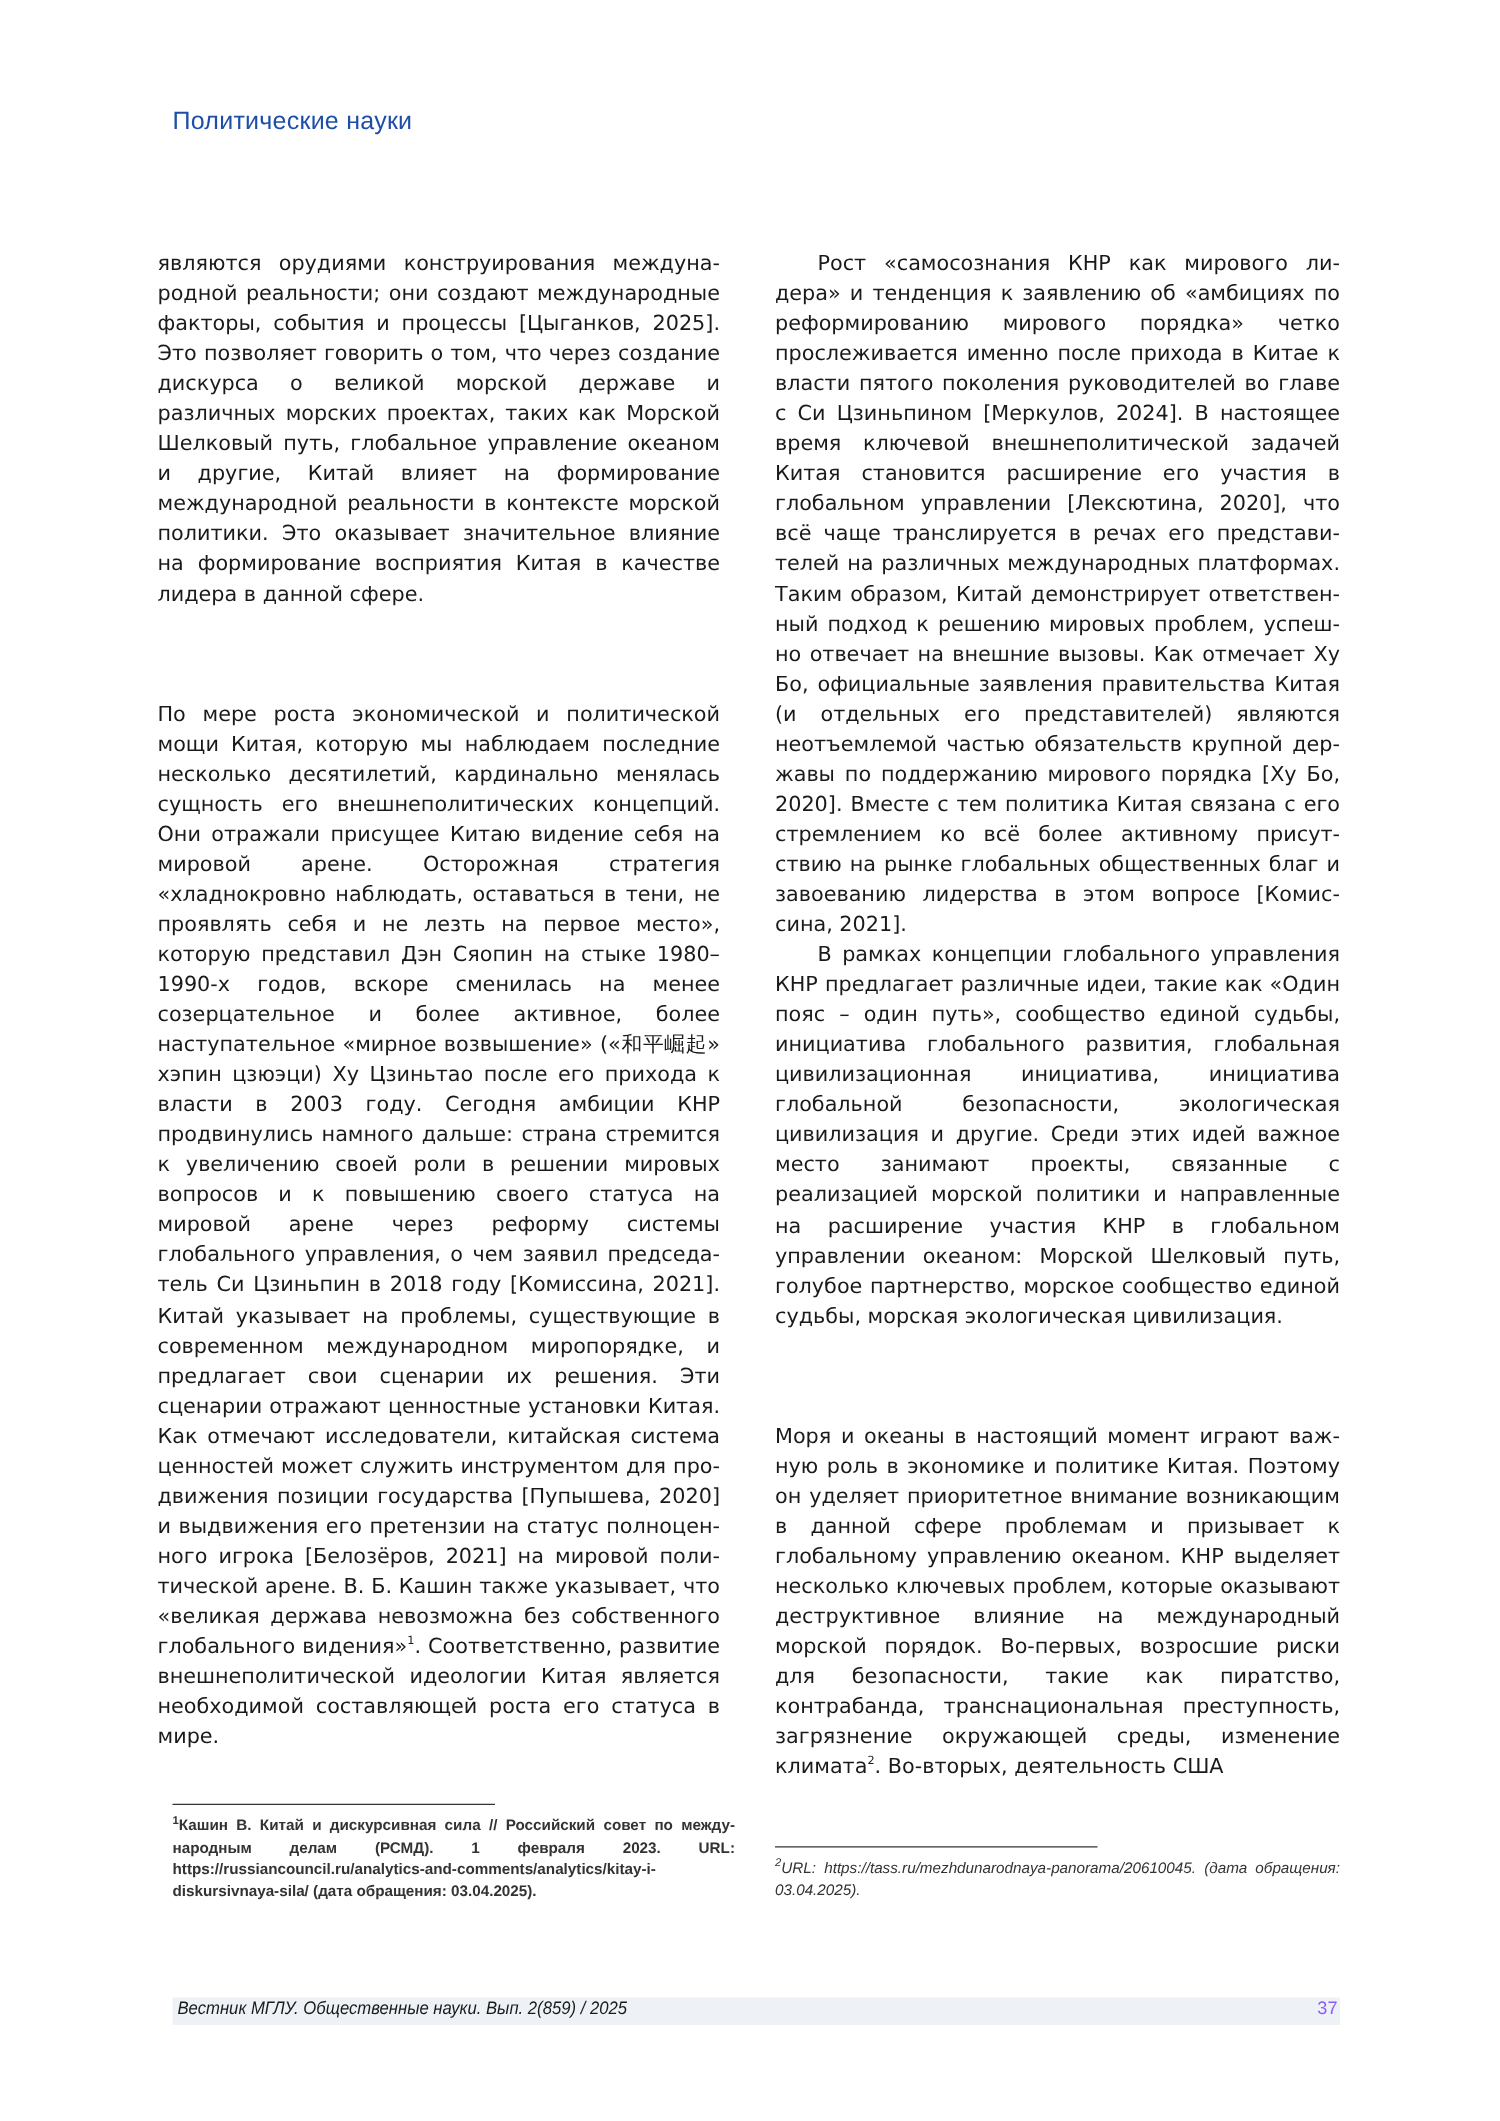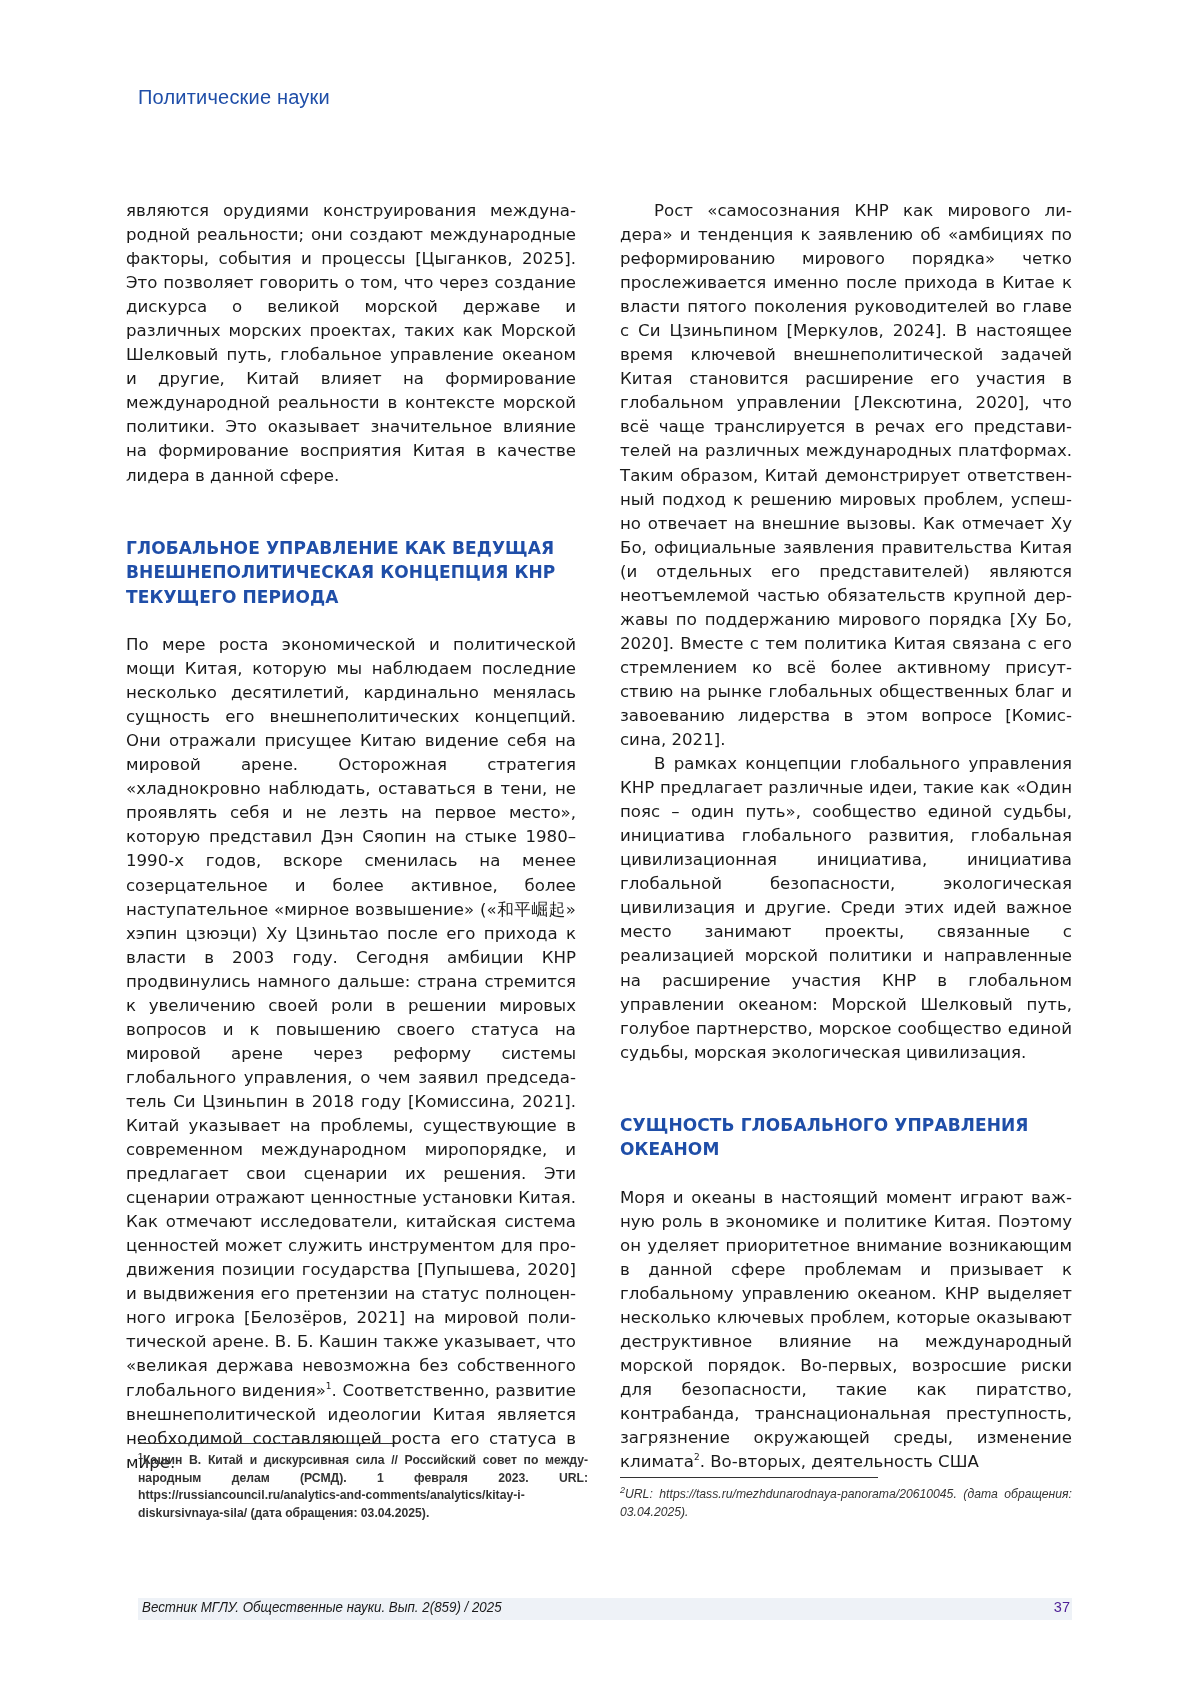--- a/index.html
+++ b/index.html
@@ -9,43 +9,41 @@
   .col-left { left: 126px; }
   .col-right { left: 620px; width: 452px; }
   .col p { margin: 0; hyphens: manual; }
   .col p.indent { text-indent: 34px; }
   .heading { font-family: "DejaVu Sans", sans-serif; font-weight: bold; color: #1f4ea8; font-size: 17px; line-height: 24.5px; text-align: left; letter-spacing: 0.1px; }
   .fn-rule { position: absolute; height: 1px; background: #333; width: 258px; }
   .footnote { position: absolute; font-family: "Liberation Sans", sans-serif; font-size: 12.2px; line-height: 17.5px; color: #333; width: 450px; text-align: justify; }
   sup { font-size: 9px; vertical-align: super; line-height: 0; }
   .footer-bar { position: absolute; left: 138px; top: 1598px; width: 934px; height: 22px; background: #eef2f7; }
   .footer-journal { position: absolute; left: 142px; top: 1599px; font-family: "Liberation Sans", sans-serif; font-style: italic; font-size: 14.5px; color: #1a1a1a; transform: scaleX(0.92); transform-origin: left; }
-  .footer-page { position: absolute; right: 130px; top: 1599px; font-family: "Liberation Sans", sans-serif; font-size: 14.5px; color: #4c1d95; }
+  .footer-page { position: absolute; right: 130px; top: 1599px; font-family: "Liberation Sans", sans-serif; font-size: 14.5px; color: #8b5cf6; }
 </style>
 </head>
 <body>
 
 <div class="section-title">Политические науки</div>
 
 <div class="col col-left">
   <p>являются орудиями конструирования междуна­родной реальности; они создают международные факторы, события и процессы [Цыганков, 2025]. Это позволяет говорить о том, что через создание дис­курса о великой морской державе и различных мор­ских проектах, таких как Морской Шелковый путь, глобальное управление океаном и другие, Китай влияет на формирование международной реаль­ности в контексте морской политики. Это оказывает значительное влияние на формирование восприя­тия Китая в качестве лидера в данной сфере.</p>
   <div style="height:48px"></div>
-  <p class="heading">ГЛОБАЛЬНОЕ УПРАВЛЕНИЕ КАК ВЕДУЩАЯ ВНЕШНЕПОЛИТИЧЕСКАЯ КОНЦЕПЦИЯ КНР ТЕКУЩЕГО ПЕРИОДА</p>
   <div style="height:24px"></div>
   <p><span>По мере роста экономической и политической мощи Китая, которую мы наблюдаем последние несколько десятилетий, кардинально менялась сущность его внешнеполитических концепций. Они отражали присущее Китаю видение себя на миро­вой арене. Осторожная стратегия «хладнокровно наблюдать, оставаться в тени, не проявлять себя и не лезть на первое место», которую представил Дэн Сяопин на стыке 1980–1990-х годов, вскоре сменилась на менее созерцательное и более актив­ное, более наступательное «мирное возвышение» («和平崛起» хэпин цзюэци) Ху Цзиньтао после его прихода к власти в 2003 году. Сегодня амби­ции КНР продвинулись намного дальше: страна стремится к увеличению своей роли в решении мировых вопросов и к повышению своего ста­туса на мировой арене через реформу системы глобального управления, о чем заявил председа­тель Си Цзиньпин в 2018 году [Комиссина, 2021]. Китай указывает на проблемы, существующие в современном международном миропоряд­ке, и предлагает свои сценарии их решения. Эти сценарии отражают ценностные установки Китая. Как отмечают исследователи, китайская система ценностей может служить инструментом для про­движения позиции государства [Пупышева, 2020] и выдвижения его претензии на статус полноцен­ного игрока [Белозёров, 2021] на мировой поли­тической арене. В. Б. Кашин также указывает, что «великая держава невозможна без собственного глобального видения»</span><sup>1</sup><span>. Соответственно, развитие внешнеполитической идеологии Китая являет­ся необходимой составляющей роста его статуса в мире.</span></p>
 </div>
 
 <div class="fn-rule" style="left:138px; top:1443px;"></div>
 <div class="footnote" style="left:138px; top:1452px;font-weight:bold;"><sup>1</sup><span>Кашин В. Китай и дискурсивная сила // Российский совет по между­народным делам (РСМД). 1 февраля 2023. URL: https://russiancouncil.ru/analytics-and-comments/analytics/kitay-i-diskursivnaya-sila/ (дата обращения: 03.04.2025).</span></div>
 
 <div class="col col-right">
   <p class="indent">Рост «самосознания КНР как мирового ли­дера» и тенденция к заявлению об «амбициях по реформированию мирового порядка» четко прослеживается именно после прихода в Китае к власти пятого поколения руководителей во гла­ве с Си Цзиньпином [Меркулов, 2024]. В насто­ящее время ключевой внешнеполитической за­дачей Китая становится расширение его участия в глобальном управлении [Лексютина, 2020], что всё чаще транслируется в речах его представи­телей на различных международных платформах. Таким образом, Китай демонстрирует ответствен­ный подход к решению мировых проблем, успеш­но отвечает на внешние вызовы. Как отмечает Ху Бо, официальные заявления правительства Китая (и отдельных его представителей) являются неотъемлемой частью обязательств крупной дер­жавы по поддержанию мирового порядка [Ху Бо, 2020]. Вместе с тем политика Китая связана с его стремлением ко всё более активному присут­ствию на рынке глобальных общественных благ и завоеванию лидерства в этом вопросе [Комис­сина, 2021].</p>
   <p class="indent">В рамках концепции глобального управления КНР предлагает различные идеи, такие как «Один пояс – один путь», сообщество единой судьбы, ини­циатива глобального развития, глобальная циви­лизационная инициатива, инициатива глобальной безопасности, экологическая цивилизация и другие. Среди этих идей важное место занимают проекты, связанные с реализацией морской политики и на­правленные на расширение участия КНР в глобаль­ном управлении океаном: Морской Шелковый путь, голубое партнерство, морское сообщество единой судьбы, морская экологическая цивилизация.</p>
   <div style="height:48px"></div>
-  <p class="heading">СУЩНОСТЬ ГЛОБАЛЬНОГО УПРАВЛЕНИЯ ОКЕАНОМ</p>
   <div style="height:24px"></div>
   <p><span>Моря и океаны в настоящий момент играют важ­ную роль в экономике и политике Китая. Поэтому он уделяет приоритетное внимание возникающим в данной сфере проблемам и призывает к глобаль­ному управлению океаном. КНР выделяет несколько ключевых проблем, которые оказывают деструктив­ное влияние на международный морской порядок. Во-первых, возросшие риски для безопасности, та­кие как пиратство, контрабанда, транснациональ­ная преступность, загрязнение окружающей среды, изменение климата</span><sup>2</sup><span>. Во-вторых, деятельность США</span></p>
 </div>
 
 <div class="fn-rule" style="left:620px; top:1477px;"></div>
 <div class="footnote" style="left:620px; top:1486px; width:452px;font-style:italic;"><sup>2</sup><span>URL: https://tass.ru/mezhdunarodnaya-panorama/20610045. (дата обращения: 03.04.2025).</span></div>
 
 <div class="footer-bar"></div>
 <div class="footer-journal">Вестник МГЛУ. Общественные науки. Вып. 2(859) / 2025</div>
 <div class="footer-page">37</div>

